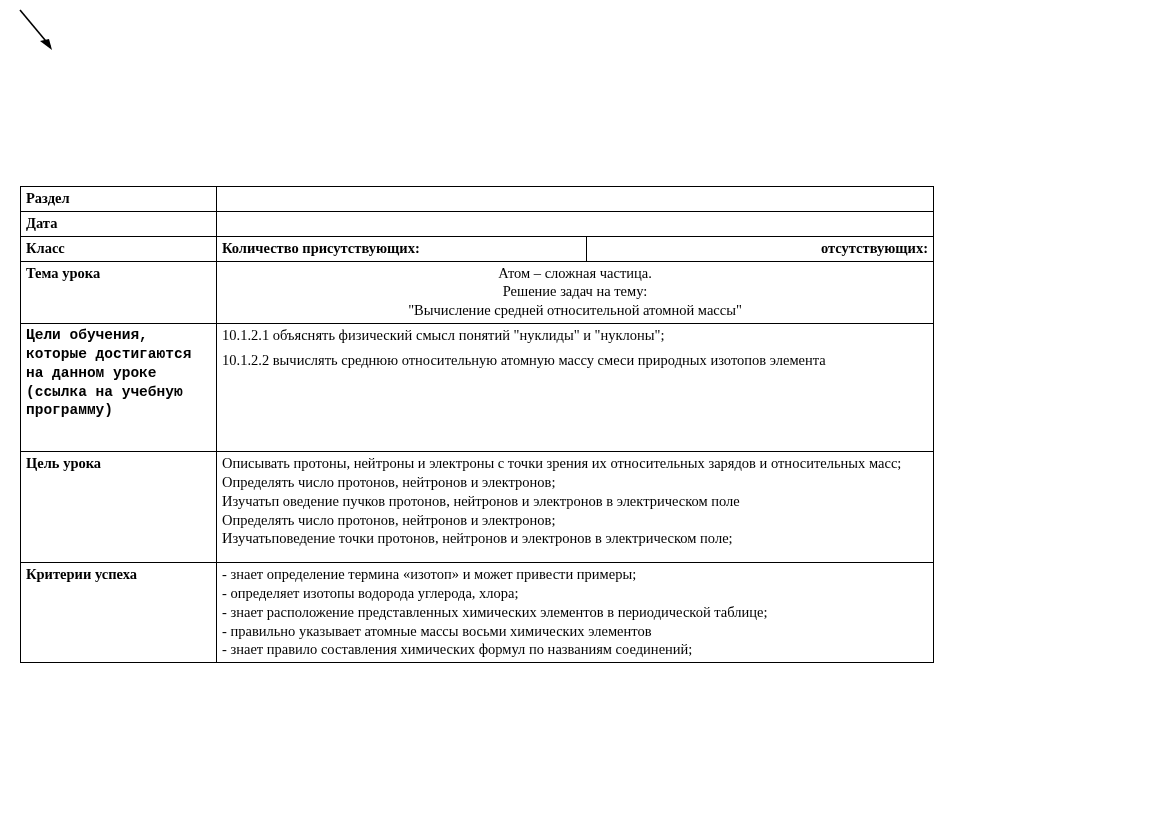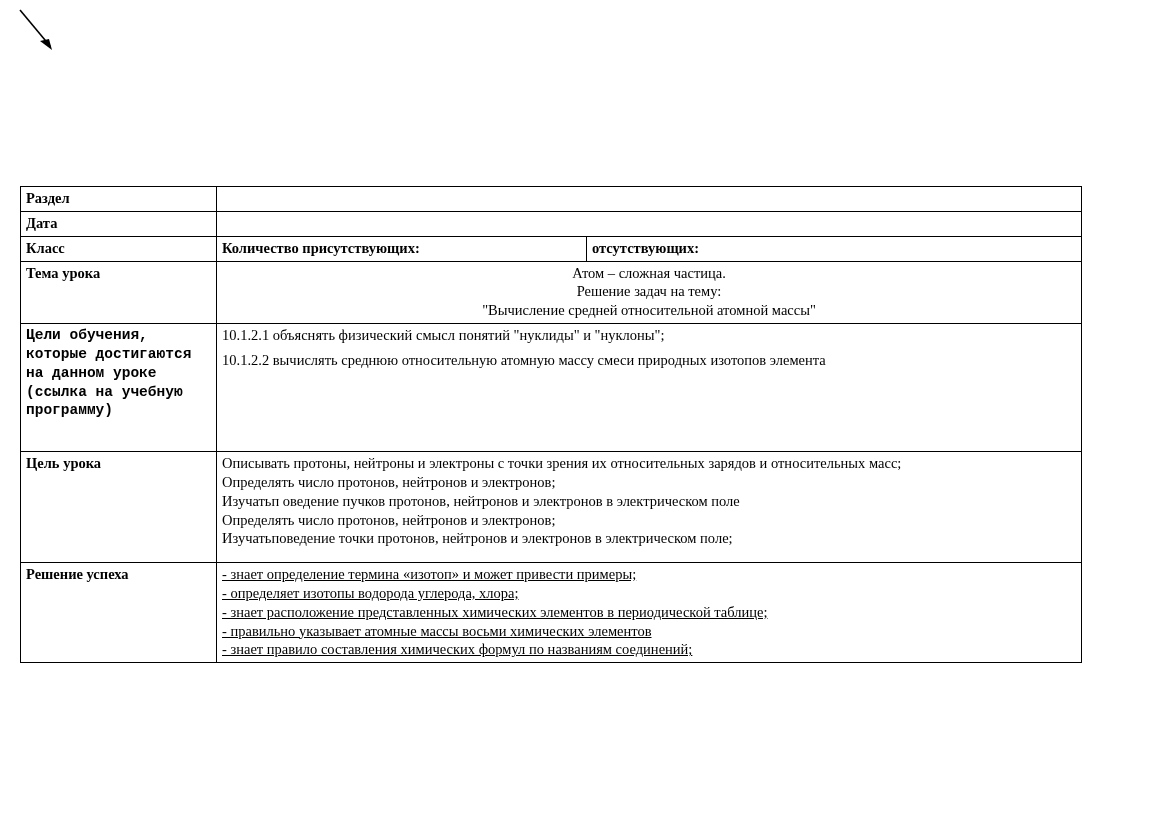--- a/index.html
+++ b/index.html
@@ -21,21 +21,21 @@
     left: 18px;
     top: 8px;
     width: 50px;
     height: 50px;
   }
 
   .doc-table {
     position: absolute;
     left: 20px;
     top: 186px;
-    width: 1062px;
+    width: 914px;
     border-collapse: collapse;
     table-layout: fixed;
   }
 
   .doc-table td {
     border: 1px solid #000000;
     vertical-align: top;
     padding: 2px 5px 3px 5px;
     font-size: 14.5px;
     line-height: 1.3;
@@ -54,20 +54,21 @@
     height: 18px;
   }
 
   .count-cell {
     width: 370px;
     font-weight: bold;
   }
 
   .absent-cell {
     font-weight: bold;
+    text-align: right;
   }
 
   .topic-cell {
     text-align: center;
     line-height: 1.45;
     padding-top: 3px;
     padding-bottom: 4px;
     margin-top: 32px;
   }
 
@@ -86,21 +87,20 @@
     height: 105px;
   }
   .lesson-aim-cell .line {
     display: block;
   }
 
   .criteria-cell {
     line-height: 1.42;
     padding-top: 4px;
     height: 88px;
-    text-decoration: underline;
   }
   .criteria-cell .line {
     display: block;
   }
 
   .label-multiline {
     line-height: 1.45;
     font-family: Liberation Mono, monospace;
   }
 </style>
@@ -170,21 +170,21 @@
       <td colspan="2" class="lesson-aim-cell">
         <span class="line">Описывать протоны, нейтроны и электроны с точки зрения их относительных зарядов и относительных масс;</span>
         <span class="line">Определять число протонов, нейтронов и электронов;</span>
         <span class="line">Изучатьп оведение пучков протонов, нейтронов и электронов в электрическом поле</span>
         <span class="line">Определять число протонов, нейтронов и электронов;</span>
         <span class="line">Изучатьповедение точки протонов, нейтронов и электронов в электрическом поле;</span>
       </td>
     </tr>
     <tr>
       <td class="label-cell">
-        <span class="lbl">Решение успеха</span>
+        <span class="lbl">Критерии успеха</span>
       </td>
       <td colspan="2" class="criteria-cell">
         <span class="line">- знает определение термина «изотоп» и может привести примеры;</span>
         <span class="line">- определяет изотопы водорода углерода, хлора;</span>
         <span class="line">- знает расположение представленных химических элементов в периодической таблице;</span>
         <span class="line">- правильно указывает атомные массы восьми химических элементов</span>
         <span class="line">- знает правило составления химических формул по названиям соединений;</span>
       </td>
     </tr>
   </tbody>

